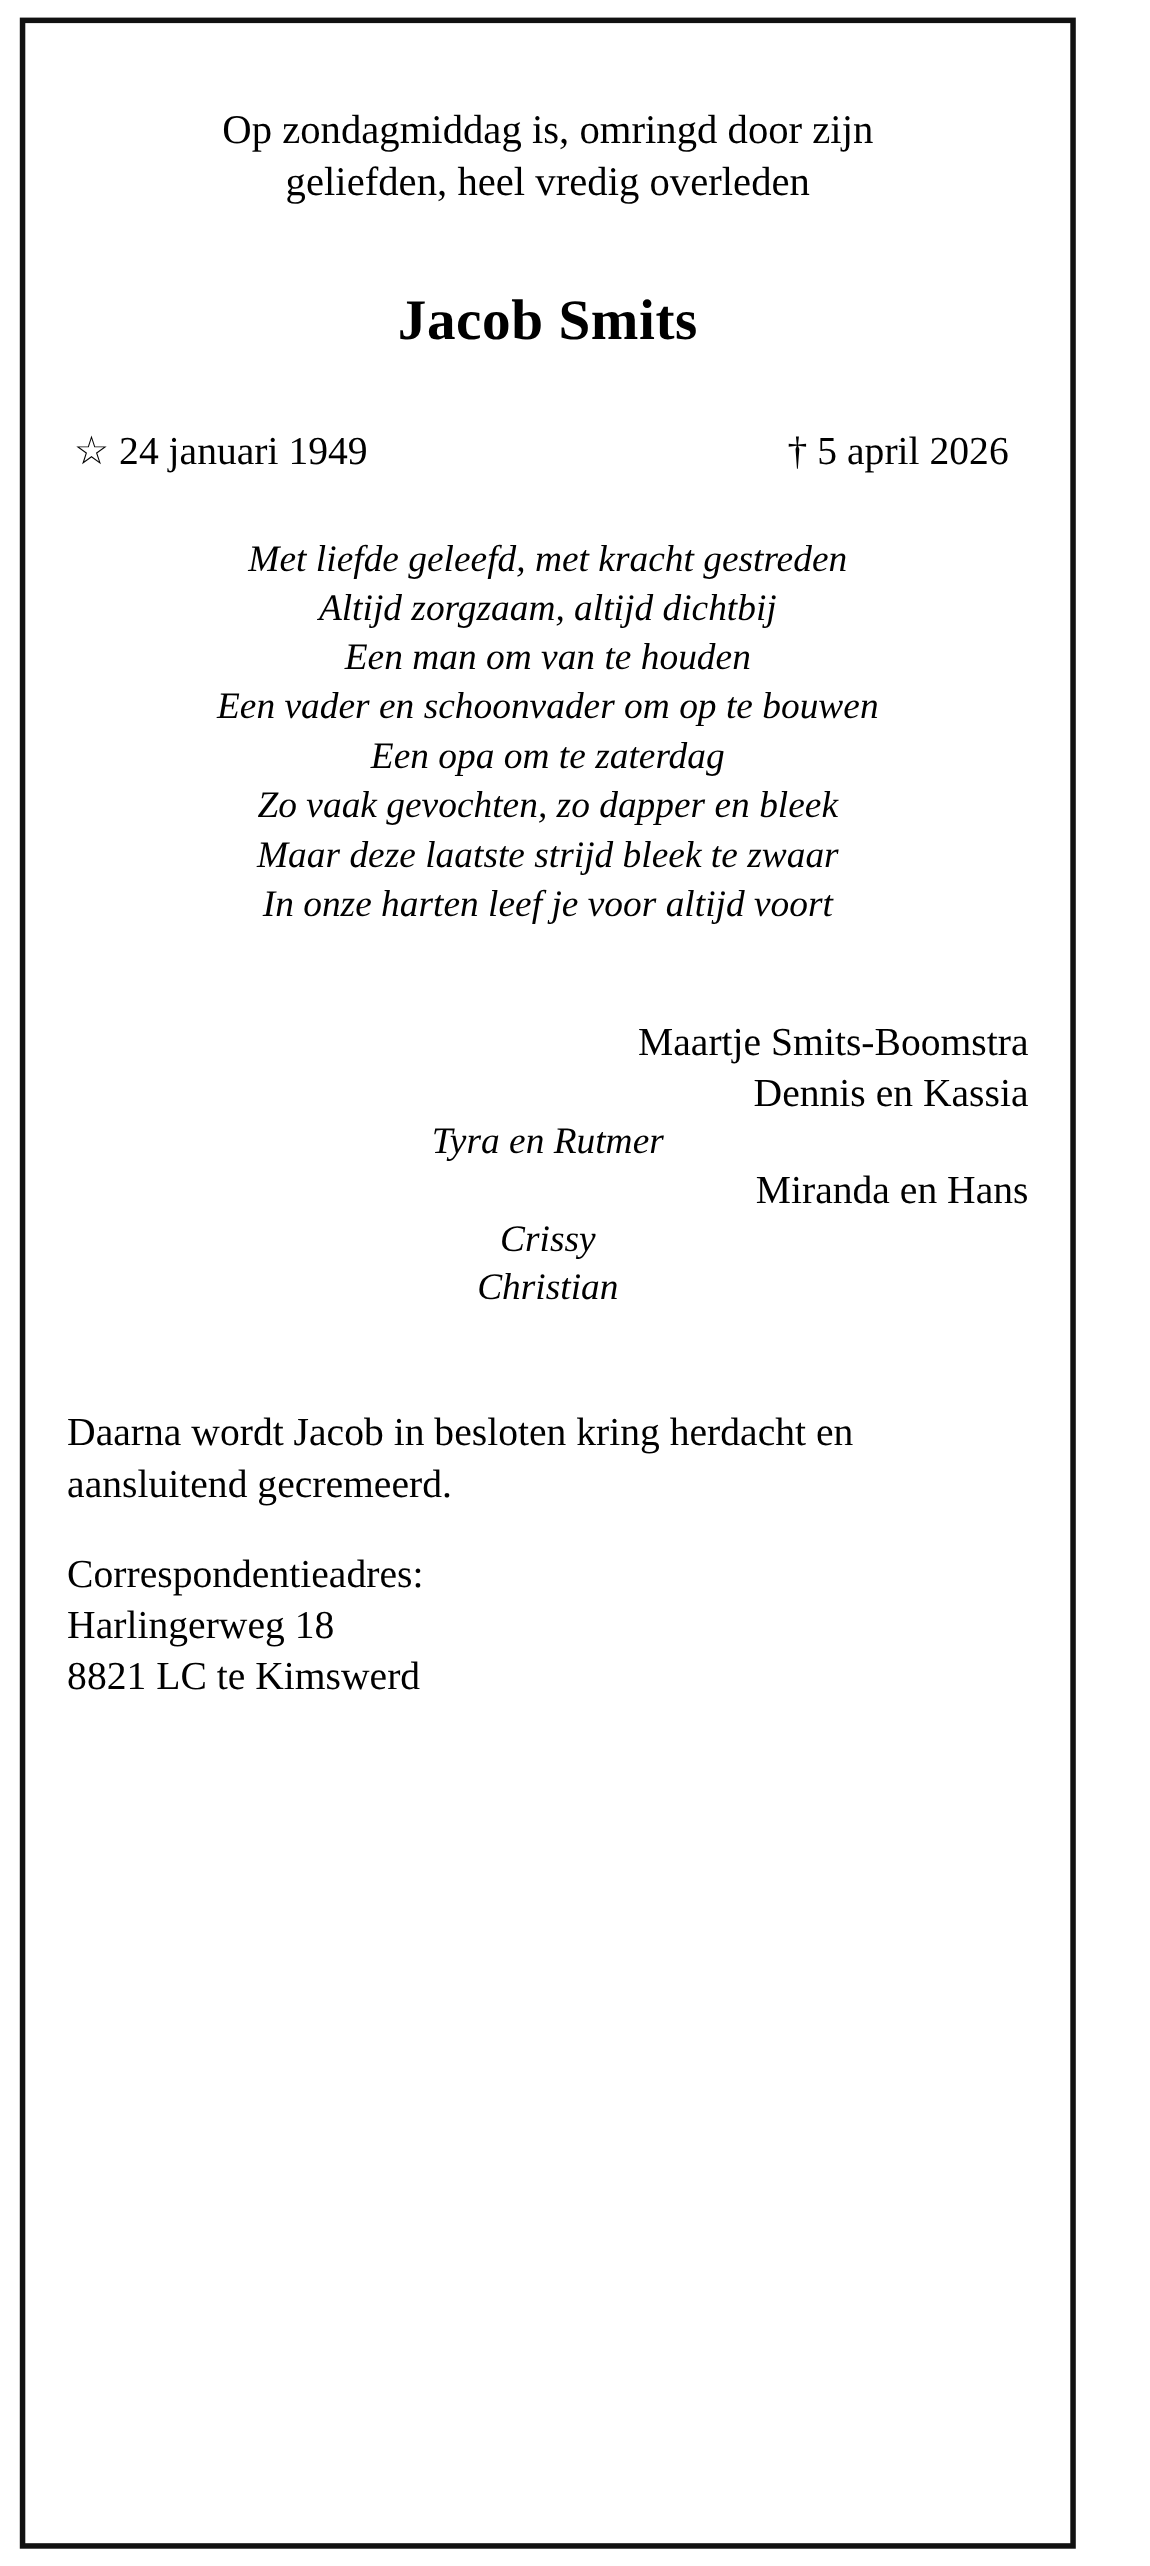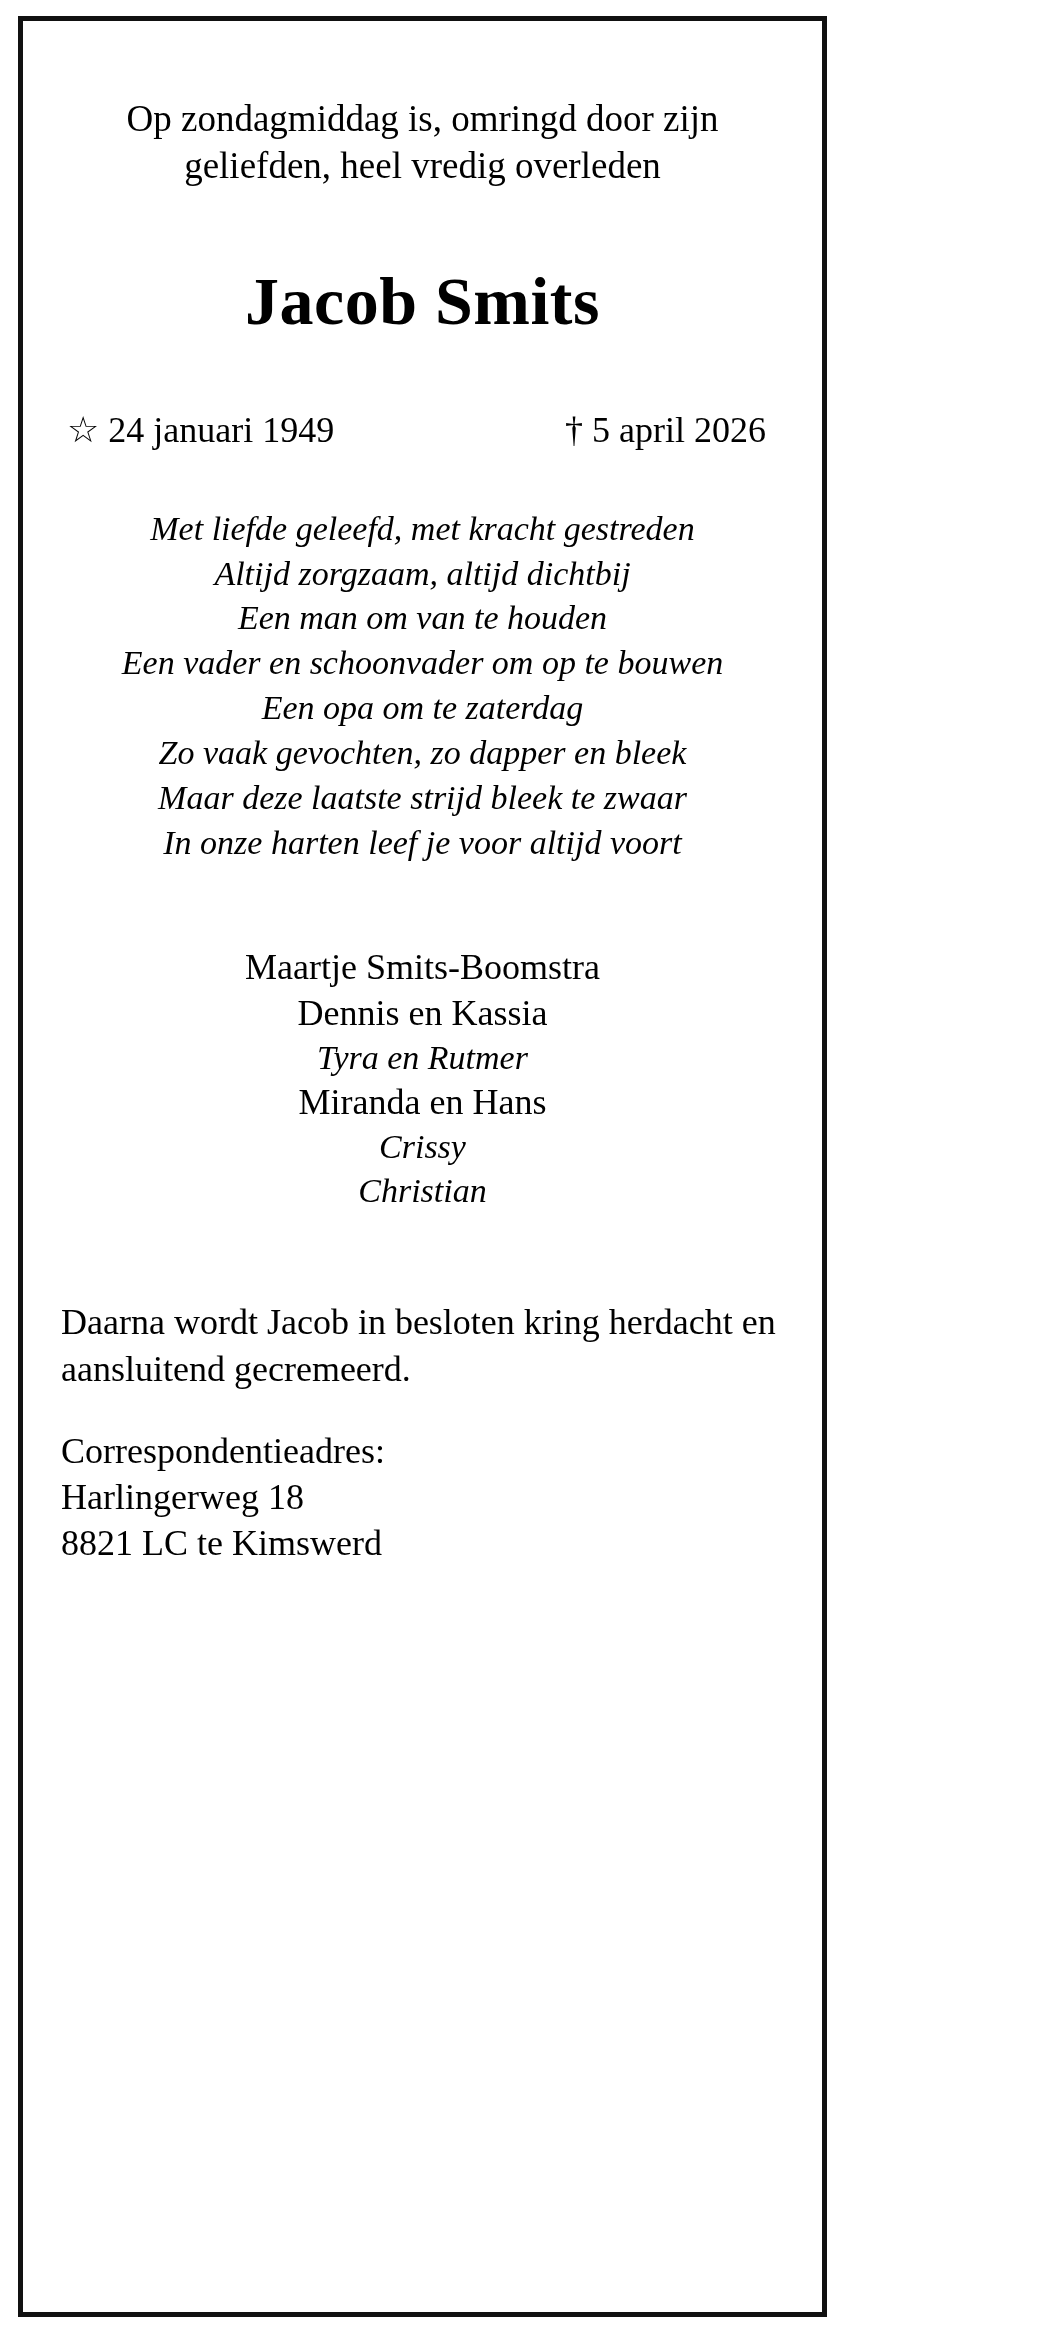--- a/index.html
+++ b/index.html
@@ -17,21 +17,21 @@
     position: relative;
     width: 1045px;
     height: 2333px;
     box-sizing: border-box;
     background: #ffffff;
   }
   .card {
     position: absolute;
     left: 18px;
     top: 16px;
-    width: 809px;
+    width: 960px;
     height: 2301px;
     box-sizing: border-box;
     border: 5px solid #111111;
     background: #ffffff;
   }
   .inner {
     position: absolute;
     left: 0;
     top: 0;
     right: 0;
@@ -40,21 +40,21 @@
     box-sizing: border-box;
   }
   .intro {
     font-size: 37px;
     line-height: 1.28;
     text-align: center;
     margin: 22px 48px 0 48px;
   }
   .name {
     text-align: center;
-    font-size: 68px;
+    font-size: 52px;
     font-weight: bold;
     letter-spacing: 0.5px;
     margin-top: 72px;
   }
   .dates {
     margin-top: 68px;
     font-size: 36px;
     display: flex;
     justify-content: space-between;
     padding: 0 6px;
@@ -74,21 +74,21 @@
     line-height: 1.32;
   }
   .poem div { white-space: nowrap; font-style: italic; }
   .survivors {
     margin-top: 78px;
     text-align: center;
     font-size: 36px;
   }
   .s-group { }
   .s-group:first-child { margin-top: 0; }
-  .s-main { font-size: 36px; line-height: 1.28; }
+  .s-main { font-size: 36px; line-height: 1.28; text-align: right; }
   .s-sub { font-style: italic; font-size: 34px; line-height: 1.28; }
   .info {
     margin-top: 86px;
     font-size: 36px;
     line-height: 1.32;
     text-align: left;
   }
   .info p { margin: 0 0 34px 0; }
   .info p:last-child { margin-bottom: 0; }
   .addr-lines div { line-height: 1.28; }

